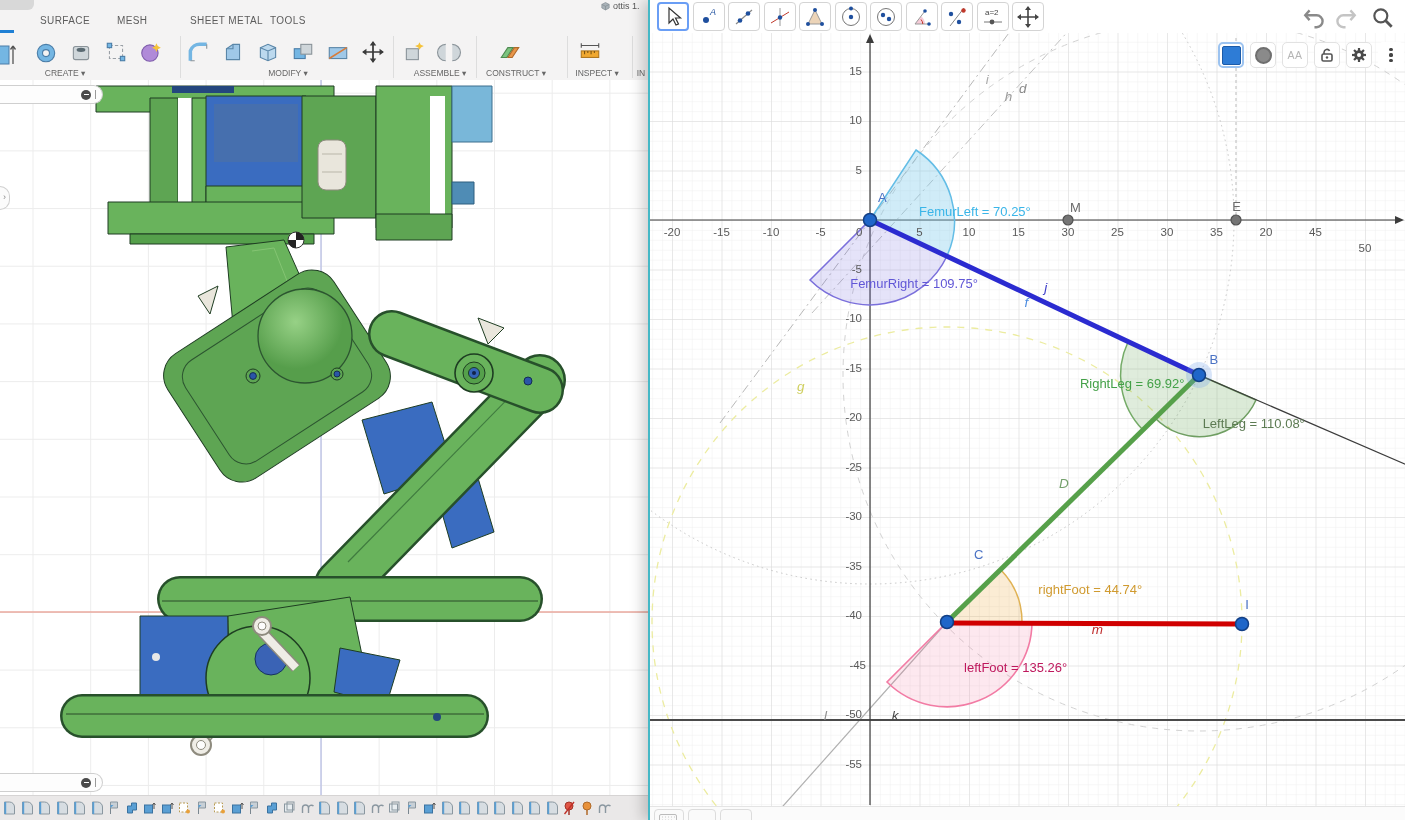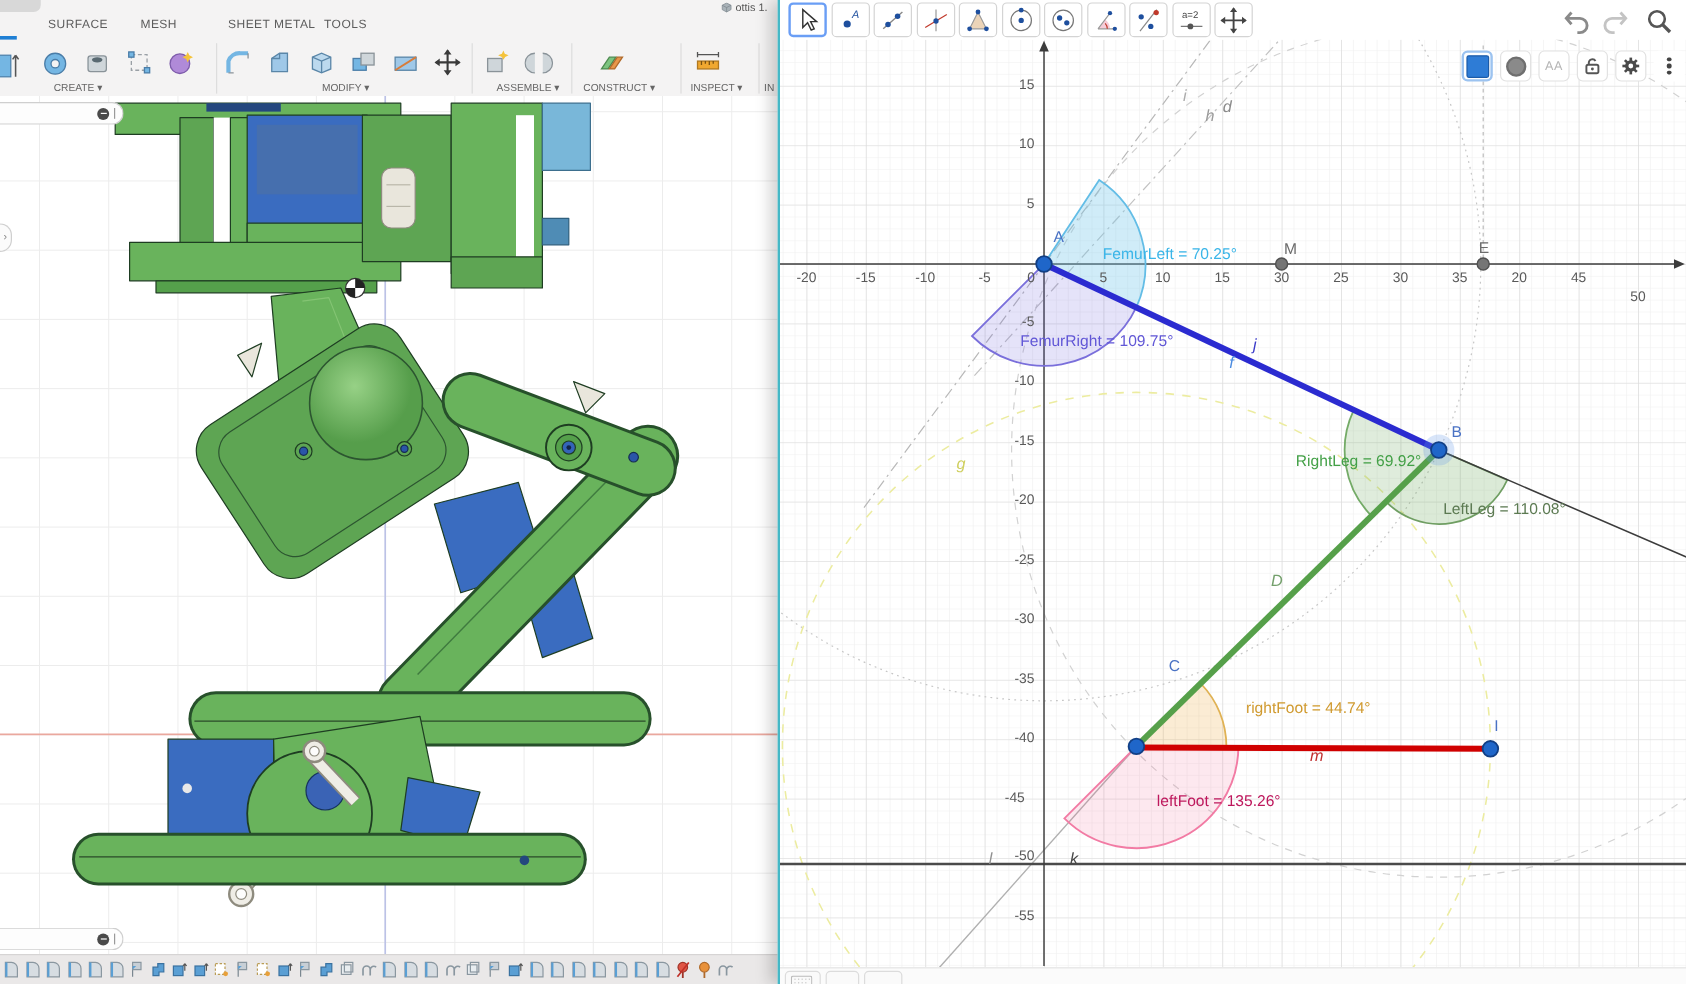--- a/index.html
+++ b/index.html
@@ -606,21 +606,21 @@
         <div class="tick y" style="left: 182px; top: 81px;">10</div>
         <div class="tick y" style="left: 182px; top: 130.5px;">5</div>
         <div class="tick y" style="left: 182px; top: 229.5px;">-5</div>
         <div class="tick y" style="left: 182px; top: 279px;">-10</div>
         <div class="tick y" style="left: 182px; top: 328.5px;">-15</div>
         <div class="tick y" style="left: 182px; top: 378px;">-20</div>
         <div class="tick y" style="left: 182px; top: 427.5px;">-25</div>
         <div class="tick y" style="left: 182px; top: 477px;">-30</div>
         <div class="tick y" style="left: 182px; top: 526.5px;">-35</div>
         <div class="tick y" style="left: 182px; top: 576px;">-40</div>
-        <div class="tick y" style="left: 174px; top: 625.5px;">-45</div>
+        <div class="tick y" style="left: 186px; top: 625.5px;">-45</div>
         <div class="tick y" style="left: 182px; top: 675px;">-50</div>
         <div class="tick y" style="left: 182px; top: 724.5px;">-55</div>
         <div class="tick" style="left: 206px; top: 193px;">0</div>
         <div class="gglabel" style="left: 227.92px; top: 157.3px; color: rgb(74, 114, 196);">A</div>
         <div class="gglabel" style="left: 559.57px; top: 318.67px; color: rgb(74, 114, 196);">B</div>
         <div class="gglabel" style="left: 323.95px; top: 513.7px; color: rgb(74, 114, 196);">C</div>
         <div class="gglabel" style="left: 595.21px; top: 564.19px; color: rgb(74, 114, 196);">I</div>
         <div class="gglabel" style="left: 419.98px; top: 167.2px; color: rgb(107, 107, 107);">M</div>
         <div class="gglabel" style="left: 582.34px; top: 166.21px; color: rgb(107, 107, 107);">E</div>
         <div class="gglabel" style="left: 269.005px; top: 171.16px; color: rgb(58, 181, 232);">FemurLeft = 70.25°</div>

